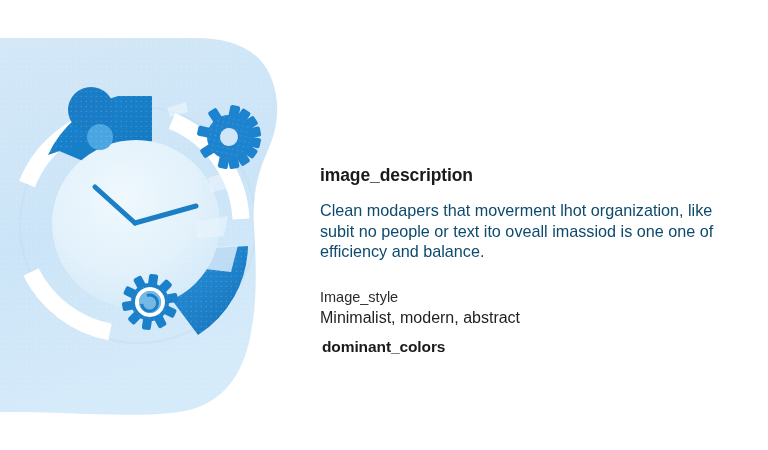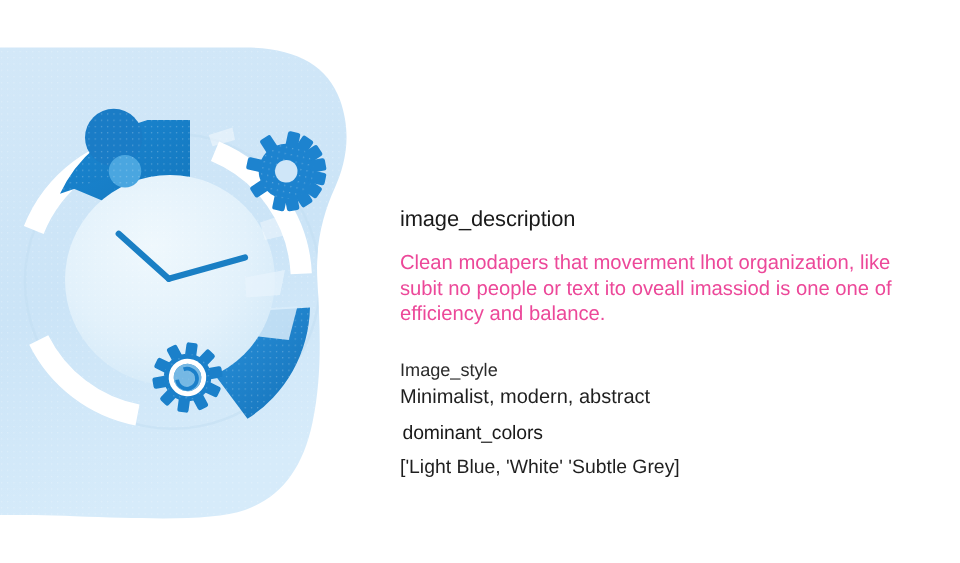--- a/index.html
+++ b/index.html
@@ -40,21 +40,21 @@
   #text-panel {
     position: absolute;
     left: 320px;
     top: 0;
     width: 430px;
     height: 450px;
   }
 
   .field-heading {
     position: absolute;
-    font-weight: normal;
+    font-weight: bold;
     color: #1a1a1a;
     letter-spacing: -0.1px;
     white-space: nowrap;
   }
   .field-label {
     position: absolute;
     font-weight: normal;
     color: #222222;
     white-space: nowrap;
   }
@@ -69,21 +69,21 @@
     top: 165px;
     left: 0;
     font-size: 17.5px;
   }
   #desc-body {
     top: 200px;
     left: 0;
     width: 428px;
     font-size: 16.2px;
     line-height: 20.5px;
-    color: #ec4899;
+    color: #0c4a6e;
   }
 
   
   #style-label {
     top: 289px;
     left: 0;
     font-size: 14.5px;
     color: #2b2b2b;
   }
   #style-value {
@@ -318,17 +318,16 @@
     <div class="field-heading" id="desc-heading">image_description</div>
 
     <div class="field-value" id="desc-body">Clean modapers that moverment lhot organization, like subit no people or text ito oveall imassiod is  one one of efficiency and balance.</div>
 
     <div class="field-label" id="style-label">Image_style</div>
 
     <div class="field-value" id="style-value">Minimalist, modern, abstract</div>
 
     <div class="field-heading" id="colors-heading">dominant_colors</div>
 
-    <div class="field-value" id="colors-value">['Light Blue, 'White' 'Subtle Grey]</div>
 
   </div>
 
 </div>
 
 </body></html>

